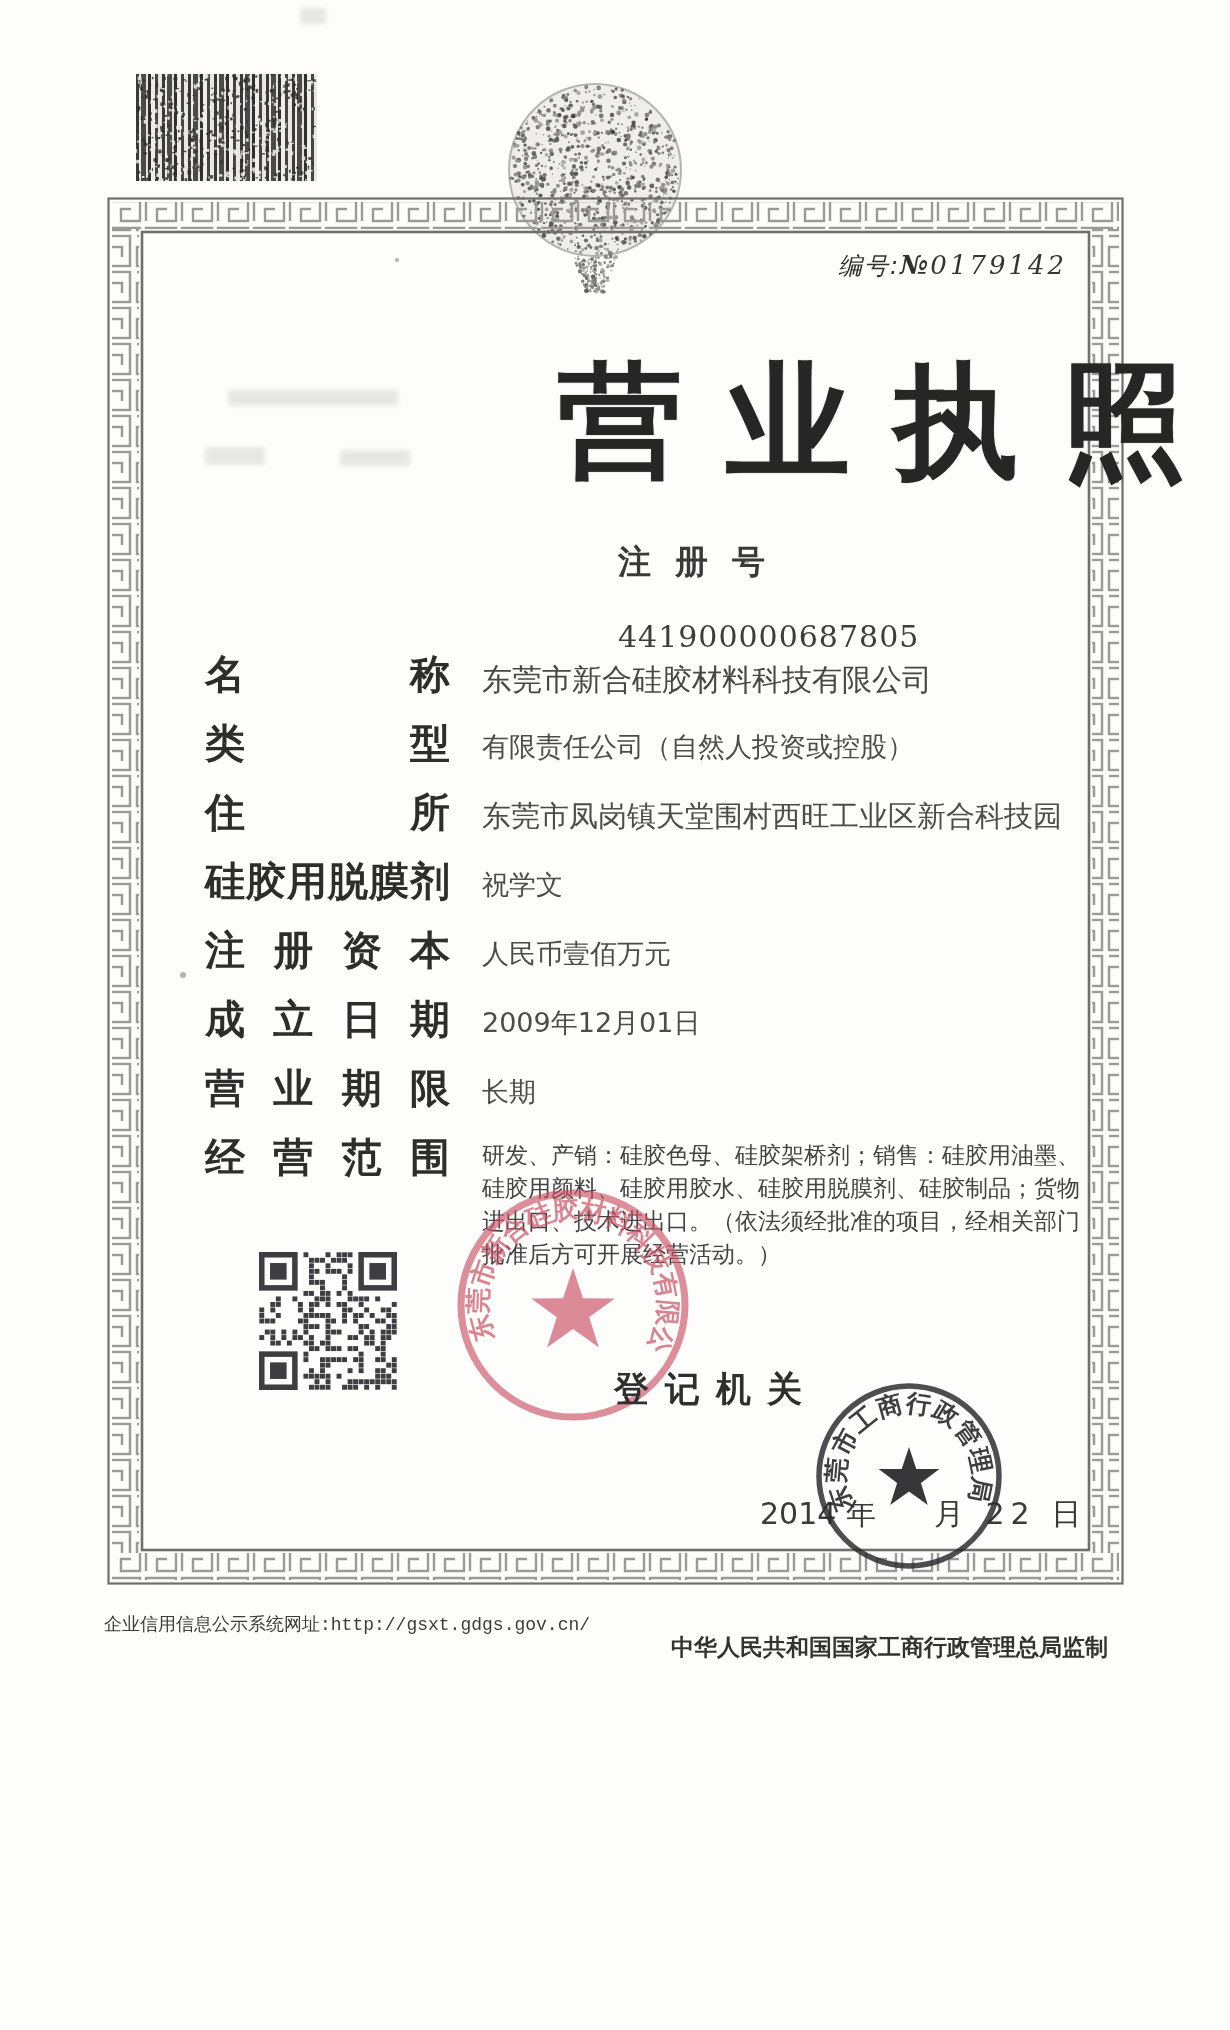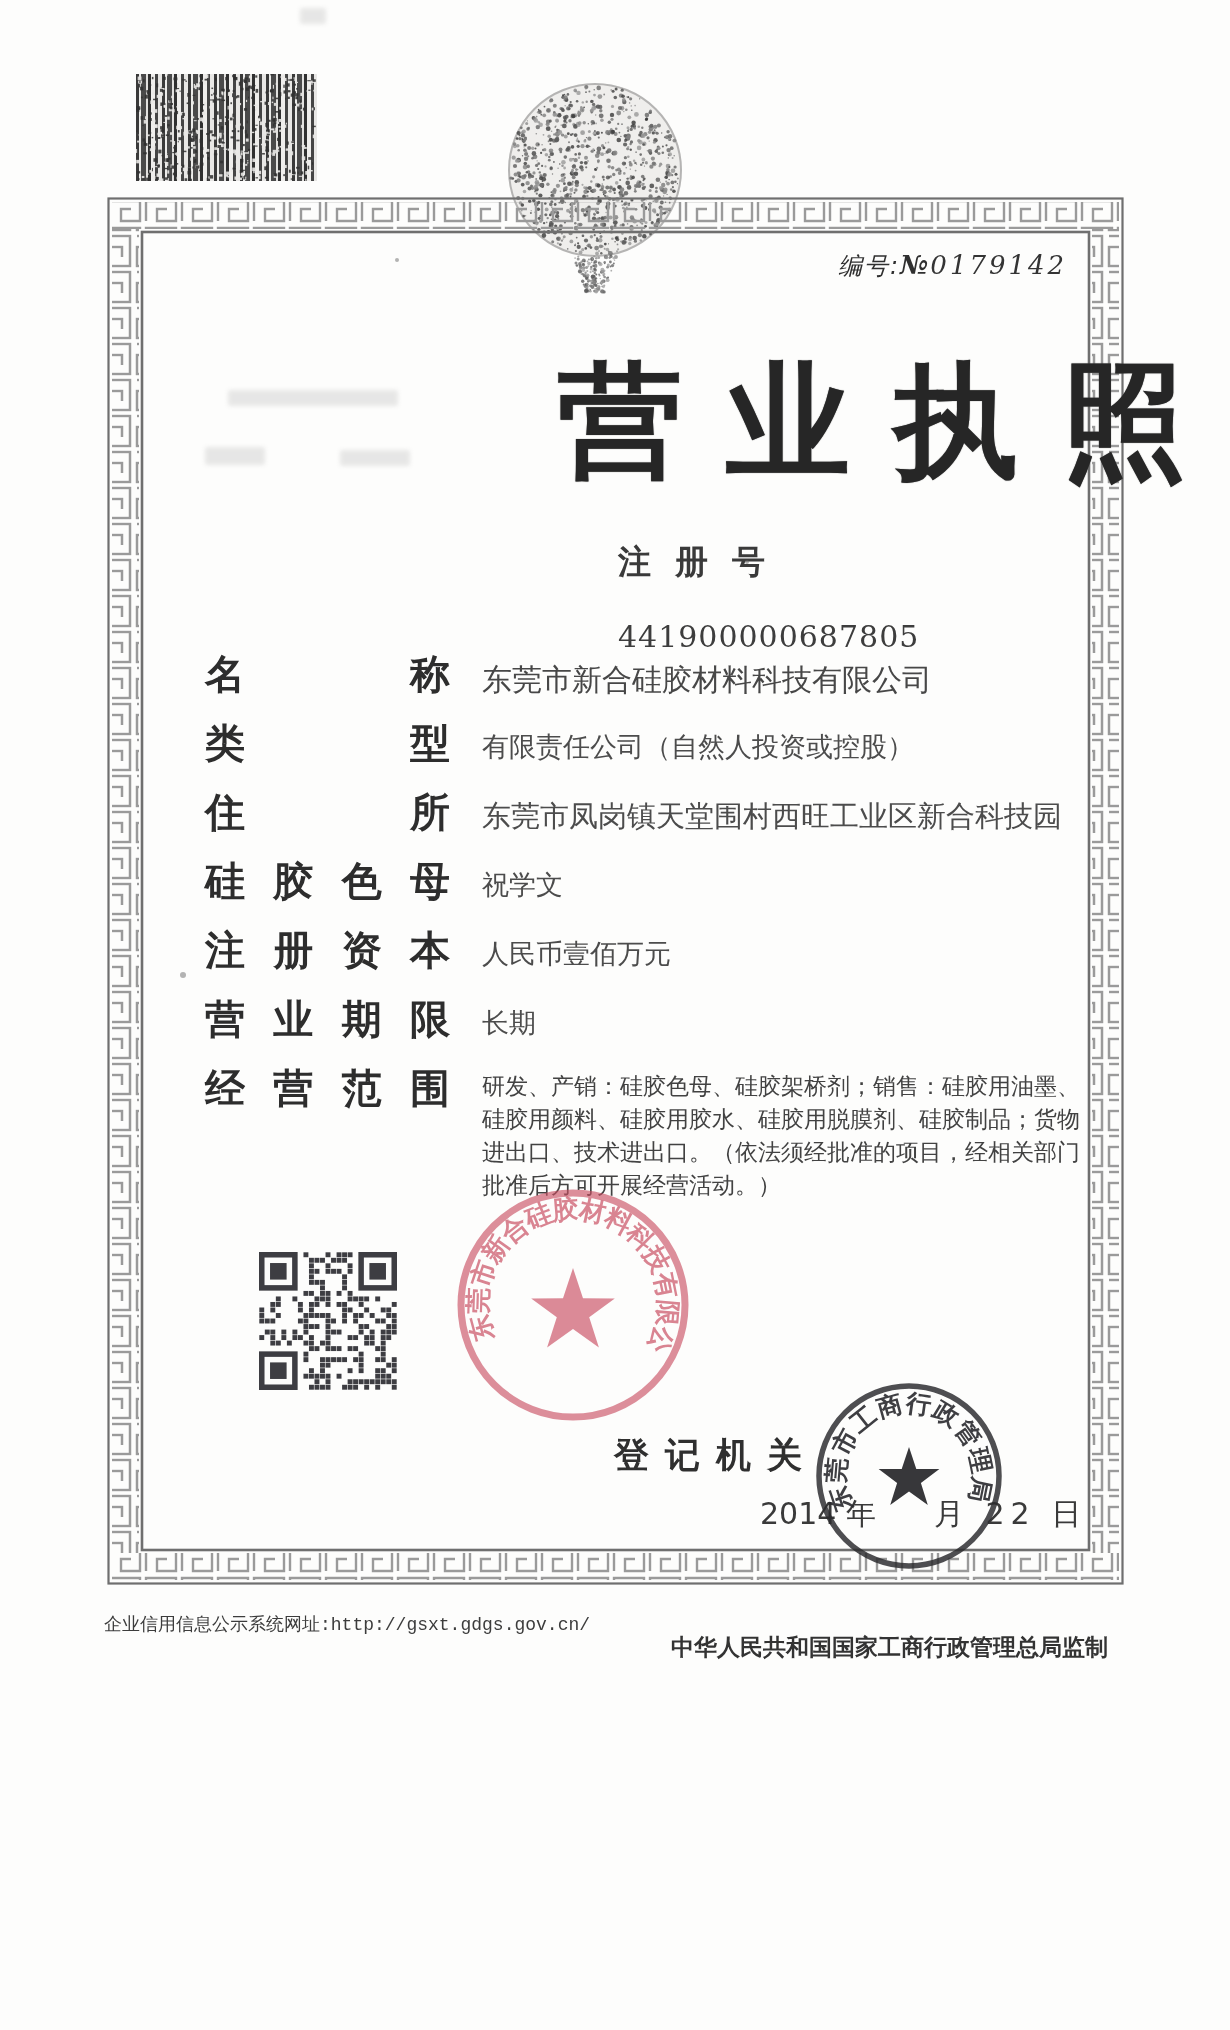--- a/index.html
+++ b/index.html
@@ -44,21 +44,21 @@
   .frow .fvalue.big{font-size:30px;color:#474747;}
   .frow .fvalue.addr{font-size:29px;}
   .frow .fvalue.scope{font-size:23px;line-height:33px;width:620px;color:#424242;padding-top:4px;}
 
   
   #qr{position:absolute;left:259px;top:1252px;width:138px;height:138px;}
   #red-seal{position:absolute;left:453px;top:1185px;width:240px;height:240px;opacity:.82;}
   #black-seal{position:absolute;left:814px;top:1381px;width:190px;height:190px;opacity:.9;z-index:5;}
 
   
-  #registry-label{position:absolute;left:614px;top:1432px;font-size:35px;font-weight:600;
+  #registry-label{position:absolute;left:614px;top:1366px;font-size:35px;font-weight:600;
     letter-spacing:16px;color:#2f2f2f;white-space:nowrap;}
   #date-line{position:absolute;left:760px;top:1494px;font-size:30px;color:#3a3a3a;white-space:nowrap;}
   #date-line .suffix{margin-left:58px;letter-spacing:6px;}
 
   
   #footer-left{position:absolute;left:104px;top:1612px;font-family:"Liberation Mono","DejaVu Sans Mono",monospace;
     font-size:18px;color:#3c3c3c;letter-spacing:0px;}
   #footer-right{position:absolute;right:122px;top:1608px;font-size:23px;font-weight:600;color:#333;margin-top:24px;}
 
   
@@ -1689,26 +1689,30 @@
     </div>
     <div class="frow">
       <span class="flabel">类型</span>
       <span class="fvalue">有限责任公司（自然人投资或控股）</span>
     </div>
     <div class="frow">
       <span class="flabel">住所</span>
       <span class="fvalue addr">东莞市凤岗镇天堂围村西旺工业区新合科技园</span>
     </div>
     <div class="frow">
-      <span class="flabel">硅胶色母</span>
+      <span class="flabel">硅胶用脱膜剂</span>
       <span class="fvalue">祝学文</span>
     </div>
     <div class="frow">
       <span class="flabel">注册资本</span>
       <span class="fvalue">人民币壹佰万元</span>
+    </div>
+    <div class="frow">
+      <span class="flabel">成立日期</span>
+      <span class="fvalue">2009年12月01日</span>
     </div>
     <div class="frow">
       <span class="flabel">营业期限</span>
       <span class="fvalue">长期</span>
     </div>
     <div class="frow">
       <span class="flabel">经营范围</span>
       <span class="fvalue scope">研发、产销：硅胶色母、硅胶架桥剂；销售：硅胶用油墨、硅胶用颜料、硅胶用胶水、硅胶用脱膜剂、硅胶制品；货物进出口、技术进出口。（依法须经批准的项目，经相关部门批准后方可开展经营活动。）</span>
     </div>
   </div>

